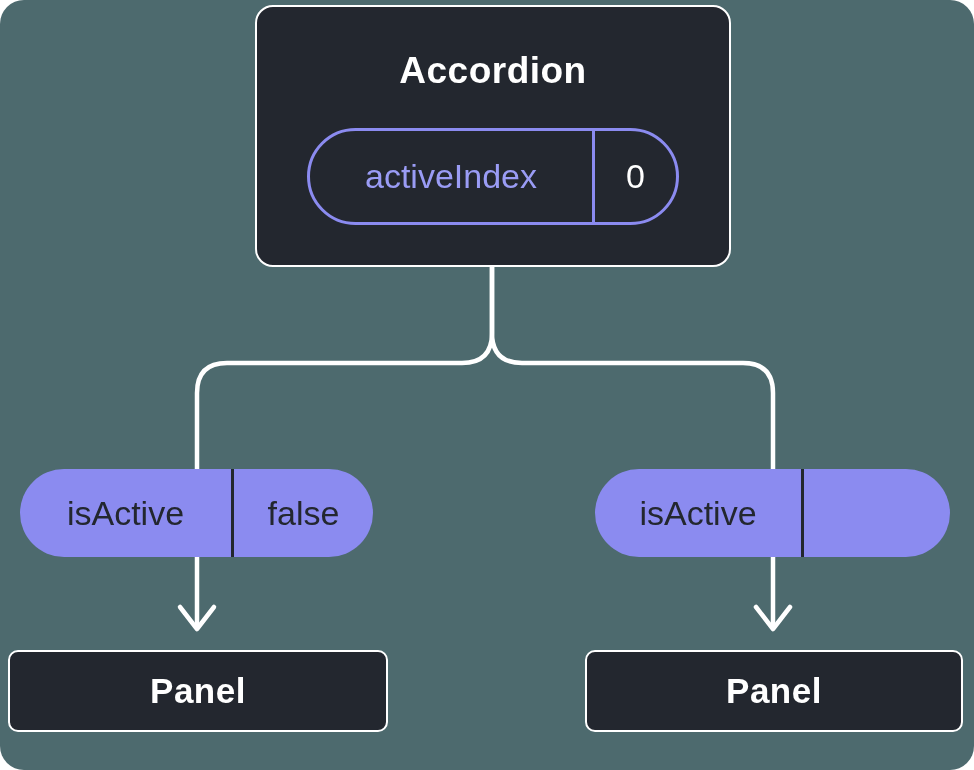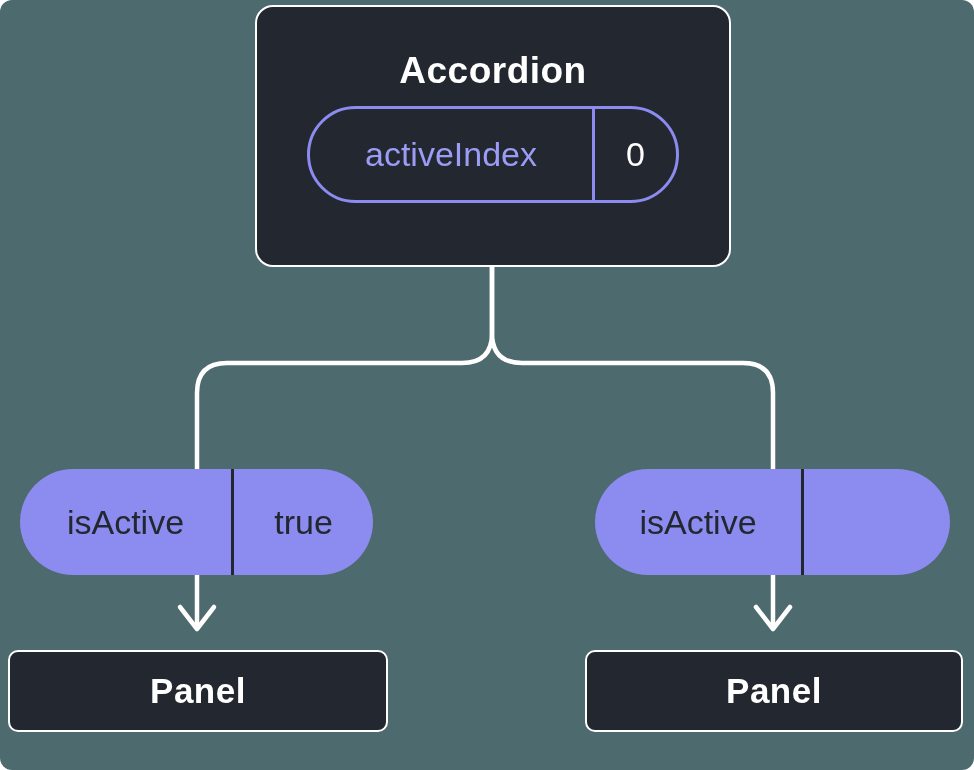--- a/index.html
+++ b/index.html
@@ -5,21 +5,21 @@
   * { margin: 0; padding: 0; box-sizing: border-box; }
   body {
     background: #ffffff;
     font-family: "Liberation Sans", sans-serif;
   }
   .canvas {
     position: relative;
     width: 974px;
     height: 770px;
     background: var(--bg, #4d6a6e);
-    border-radius: 12px;
+    border-radius: 24px;
     overflow: hidden;
     padding-left: 44px;
   }
   .connectors {
     position: absolute;
     inset: 0;
     width: 974px;
     height: 770px;
   }
   .connectors path {
@@ -41,21 +41,21 @@
     padding-top: 42px;
   }
   .node-title {
     color: var(--text, #ffffff);
     font-size: 37px;
     font-weight: 700;
     line-height: 44px;
     letter-spacing: 0.5px;
   }
   .state-pill {
-    margin-top: 13px;
+    margin-top: 35px;
     width: 372px; height: 97px;
     border: 3px solid var(--accent, #8b8bf0);
     border-radius: 60px;
     display: flex; align-items: stretch;
     overflow: hidden;
   }
   .state-name {
     width: 282px;
     display: flex; align-items: center; justify-content: center;
     color: var(--accent-text, #9a9cf5);
@@ -67,21 +67,21 @@
   }
   .state-value {
     flex: 1;
     display: flex; align-items: center; justify-content: center;
     color: var(--value-light, #ffffff);
     font-size: 34px;
   }
   .prop-pill {
     position: absolute;
     top: 469px;
-    height: 106px;
+    height: 88px;
     background: var(--accent, #8b8bf0);
     border-radius: 60px;
     display: flex; align-items: stretch;
     overflow: hidden;
     color: var(--on-accent, #23272f);
     font-size: 34px;
   }
   .prop-pill .prop-name,
   .prop-pill .prop-value {
     display: flex; align-items: center; justify-content: center;
@@ -127,21 +127,21 @@
     <div class="state-pill">
       <span class="state-name">activeIndex</span>
       <span class="state-divider"></span>
       <span class="state-value">0</span>
     </div>
   </div>
 
   <div class="prop-pill left">
     <span class="prop-name">isActive</span>
     <span class="prop-divider"></span>
-    <span class="prop-value">true</span>
+    <span class="prop-value">false</span>
   </div>
 
   <div class="prop-pill right">
     <span class="prop-name">isActive</span>
     <span class="prop-divider"></span>
   </div>
 
   <div class="node panel-node left">
     <span class="panel-title">Panel</span>
   </div>

